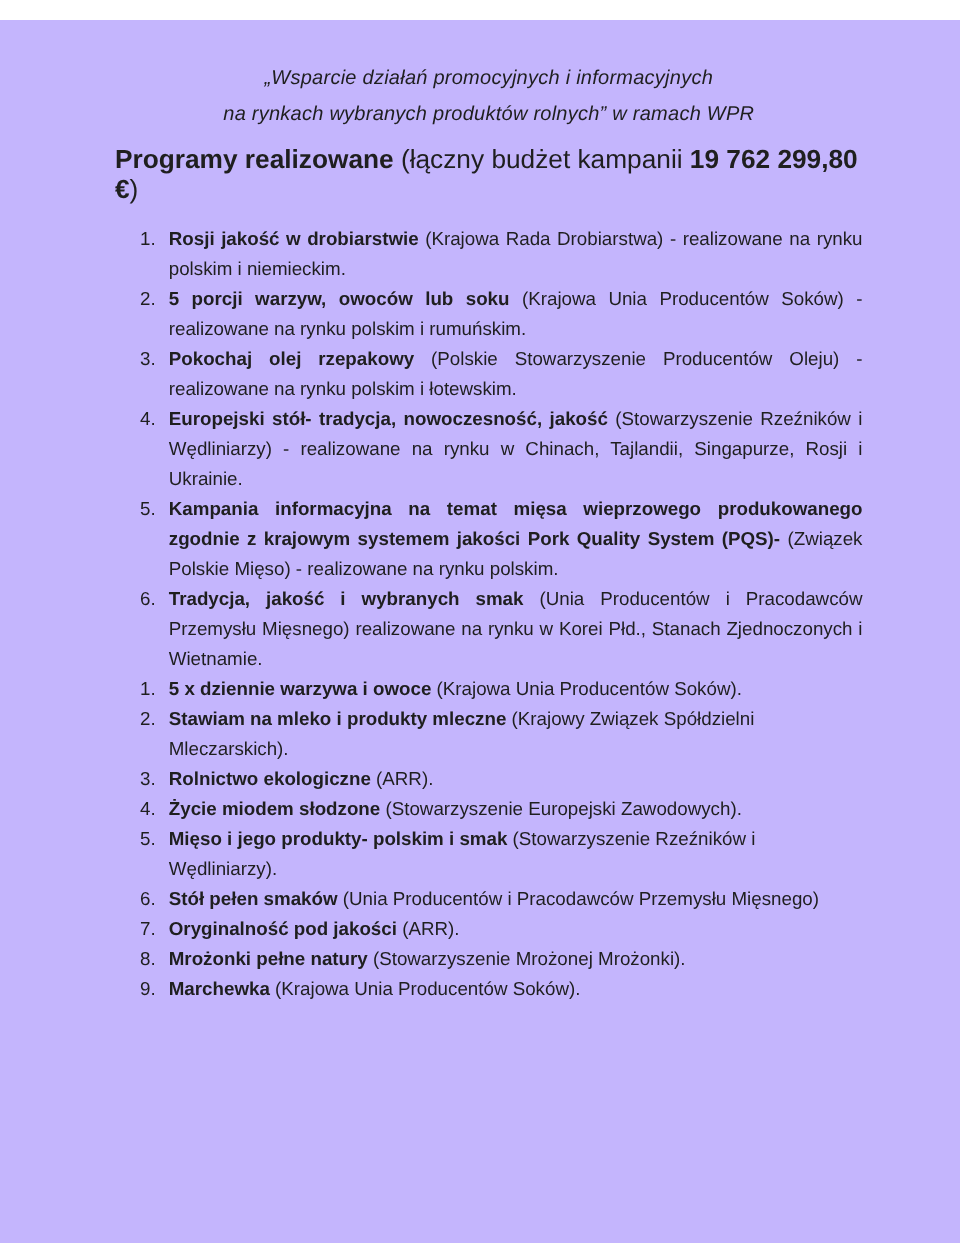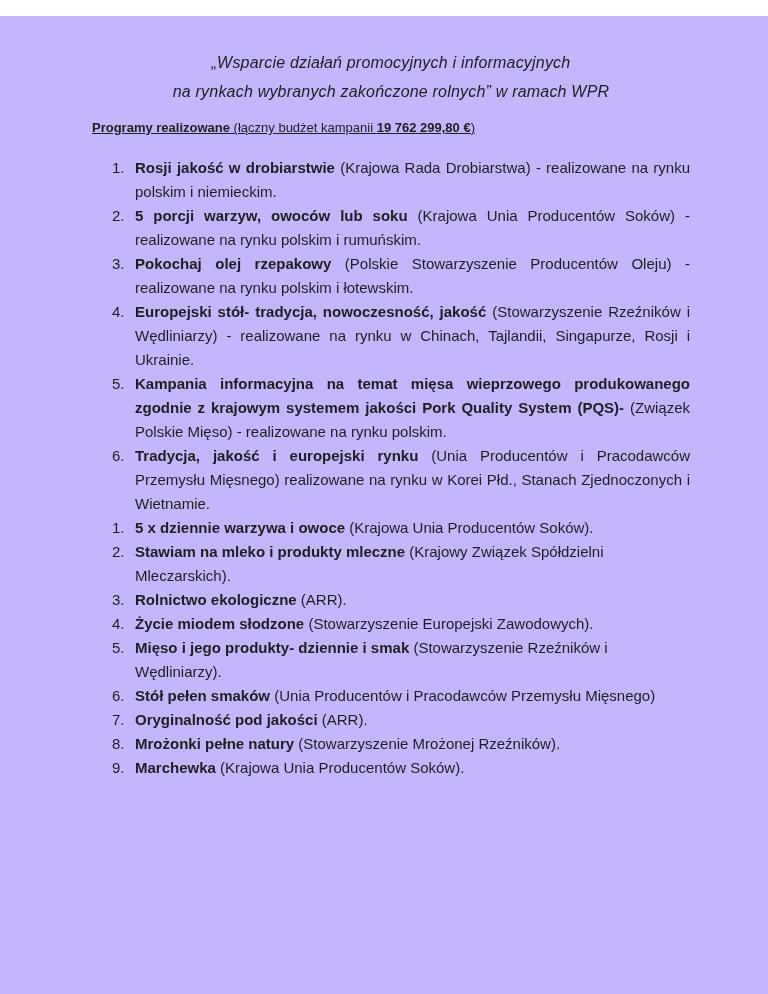--- a/index.html
+++ b/index.html
@@ -18,25 +18,24 @@
   .doc-title {
     text-align: center;
     font-style: italic;
     font-size: 16px;
     line-height: 29px;
     letter-spacing: 0.2px;
     margin: 0 0 10px 0;
   }
   .doc-title .title-line { white-space: nowrap; }
   .section-heading {
-    font-size: 13px;
+    font-size: 21px;
     line-height: 24px;
     font-weight: normal;
     margin: 0 0 16px 0;
-    text-decoration: underline;
   }
   .section-heading.second { margin-top: 22px; }
   .b { font-weight: bold; }
   .program-list {
     list-style: none;
     margin: 0;
     padding: 0;
   }
   .program-list .item {
     position: relative;
@@ -56,40 +55,40 @@
     font-weight: normal;
   }
 </style>
 </head>
 <body>
 
 <div class="page">
 
   <div class="doc-title">
     <div class="title-line">„Wsparcie działań promocyjnych i informacyjnych</div>
-    <div class="title-line">na rynkach wybranych zakończone rolnych” w ramach WPR</div>
+    <div class="title-line">na rynkach wybranych produktów rolnych” w ramach WPR</div>
   </div>
 
   <p class="section-heading"><span class="b">Programy realizowane</span><span> (łączny budżet kampanii </span><span class="b">19 762 299,80 €</span><span>)</span></p>
 
   <ol class="program-list list-justified">
     <li class="item"><span class="num">1.</span><span class="b">Rosji jakość w drobiarstwie</span><span> (Krajowa Rada Drobiarstwa) - realizowane na rynku polskim i niemieckim.</span></li>
     <li class="item"><span class="num">2.</span><span class="b">5 porcji warzyw, owoców lub soku</span><span> (Krajowa Unia Producentów Soków) - realizowane na rynku polskim i rumuńskim.</span></li>
     <li class="item"><span class="num">3.</span><span class="b">Pokochaj olej rzepakowy</span><span> (Polskie Stowarzyszenie Producentów Oleju) - realizowane na rynku polskim i łotewskim.</span></li>
     <li class="item"><span class="num">4.</span><span class="b">Europejski stół- tradycja, nowoczesność, jakość</span><span> (Stowarzyszenie Rzeźników i Wędliniarzy) - realizowane na rynku w Chinach, Tajlandii, Singapurze, Rosji i Ukrainie.</span></li>
     <li class="item"><span class="num">5.</span><span class="b">Kampania informacyjna na temat mięsa wieprzowego produkowanego zgodnie z krajowym systemem jakości Pork Quality System (PQS)-</span><span> (Związek Polskie Mięso) - realizowane na rynku polskim.</span></li>
-    <li class="item"><span class="num">6.</span><span class="b">Tradycja, jakość i europejski rynku</span><span> (Unia Producentów i Pracodawców Przemysłu Mięsnego) realizowane na rynku w Korei Płd., Stanach Zjednoczonych i Wietnamie.</span></li>
+    <li class="item"><span class="num">6.</span><span class="b">Tradycja, jakość i wybranych smak</span><span> (Unia Producentów i Pracodawców Przemysłu Mięsnego) realizowane na rynku w Korei Płd., Stanach Zjednoczonych i Wietnamie.</span></li>
   </ol>
 
 
   <ol class="program-list">
     <li class="item"><span class="num">1.</span><span class="b">5 x dziennie warzywa i owoce</span><span> (Krajowa Unia Producentów Soków).</span></li>
     <li class="item"><span class="num">2.</span><span class="b">Stawiam na mleko i produkty mleczne</span><span> (Krajowy Związek Spółdzielni Mleczarskich).</span></li>
     <li class="item"><span class="num">3.</span><span class="b">Rolnictwo ekologiczne</span><span> (ARR).</span></li>
     <li class="item"><span class="num">4.</span><span class="b">Życie miodem słodzone</span><span> (Stowarzyszenie Europejski Zawodowych).</span></li>
-    <li class="item"><span class="num">5.</span><span class="b">Mięso i jego produkty- dziennie i smak</span><span> (Stowarzyszenie Rzeźników i Wędliniarzy).</span></li>
+    <li class="item"><span class="num">5.</span><span class="b">Mięso i jego produkty- polskim i smak</span><span> (Stowarzyszenie Rzeźników i Wędliniarzy).</span></li>
     <li class="item"><span class="num">6.</span><span class="b">Stół pełen smaków</span><span> (Unia Producentów i Pracodawców Przemysłu Mięsnego)</span></li>
     <li class="item"><span class="num">7.</span><span class="b">Oryginalność pod jakości</span><span> (ARR).</span></li>
-    <li class="item"><span class="num">8.</span><span class="b">Mrożonki pełne natury</span><span> (Stowarzyszenie Mrożonej Rzeźników).</span></li>
+    <li class="item"><span class="num">8.</span><span class="b">Mrożonki pełne natury</span><span> (Stowarzyszenie Mrożonej Mrożonki).</span></li>
     <li class="item"><span class="num">9.</span><span class="b">Marchewka</span><span> (Krajowa Unia Producentów Soków).</span></li>
   </ol>
 
 </div>
 
 </body></html>

